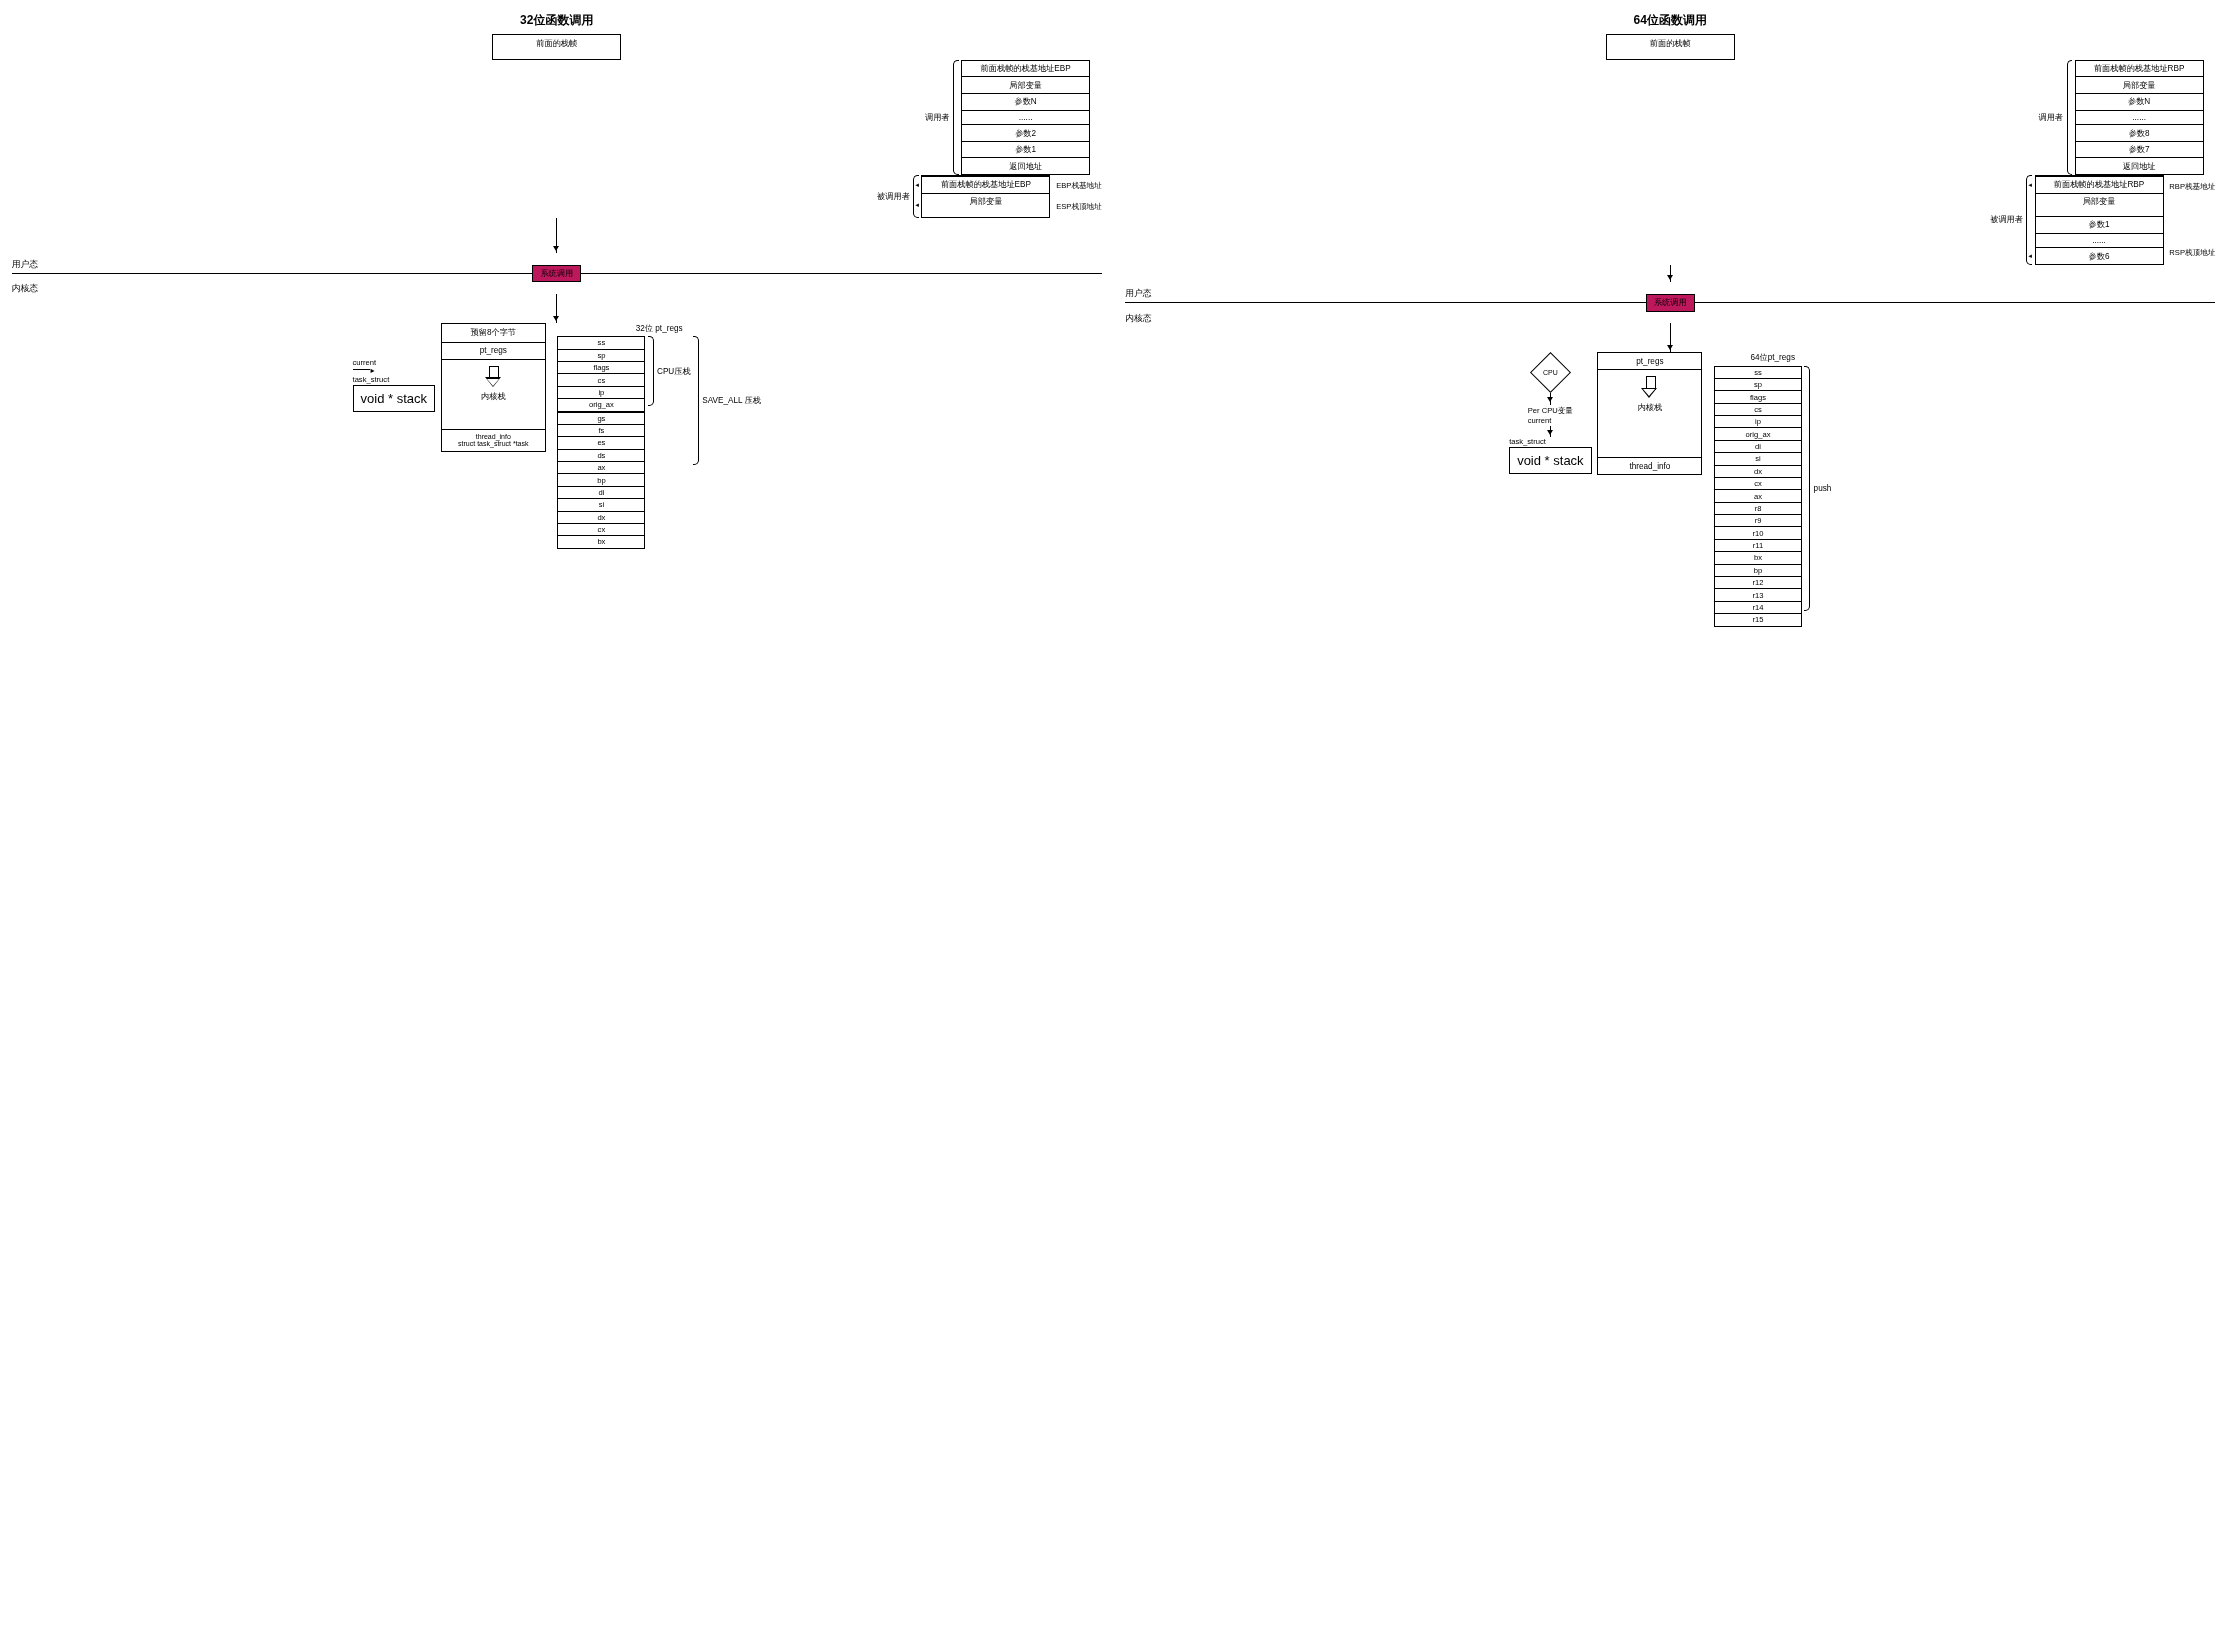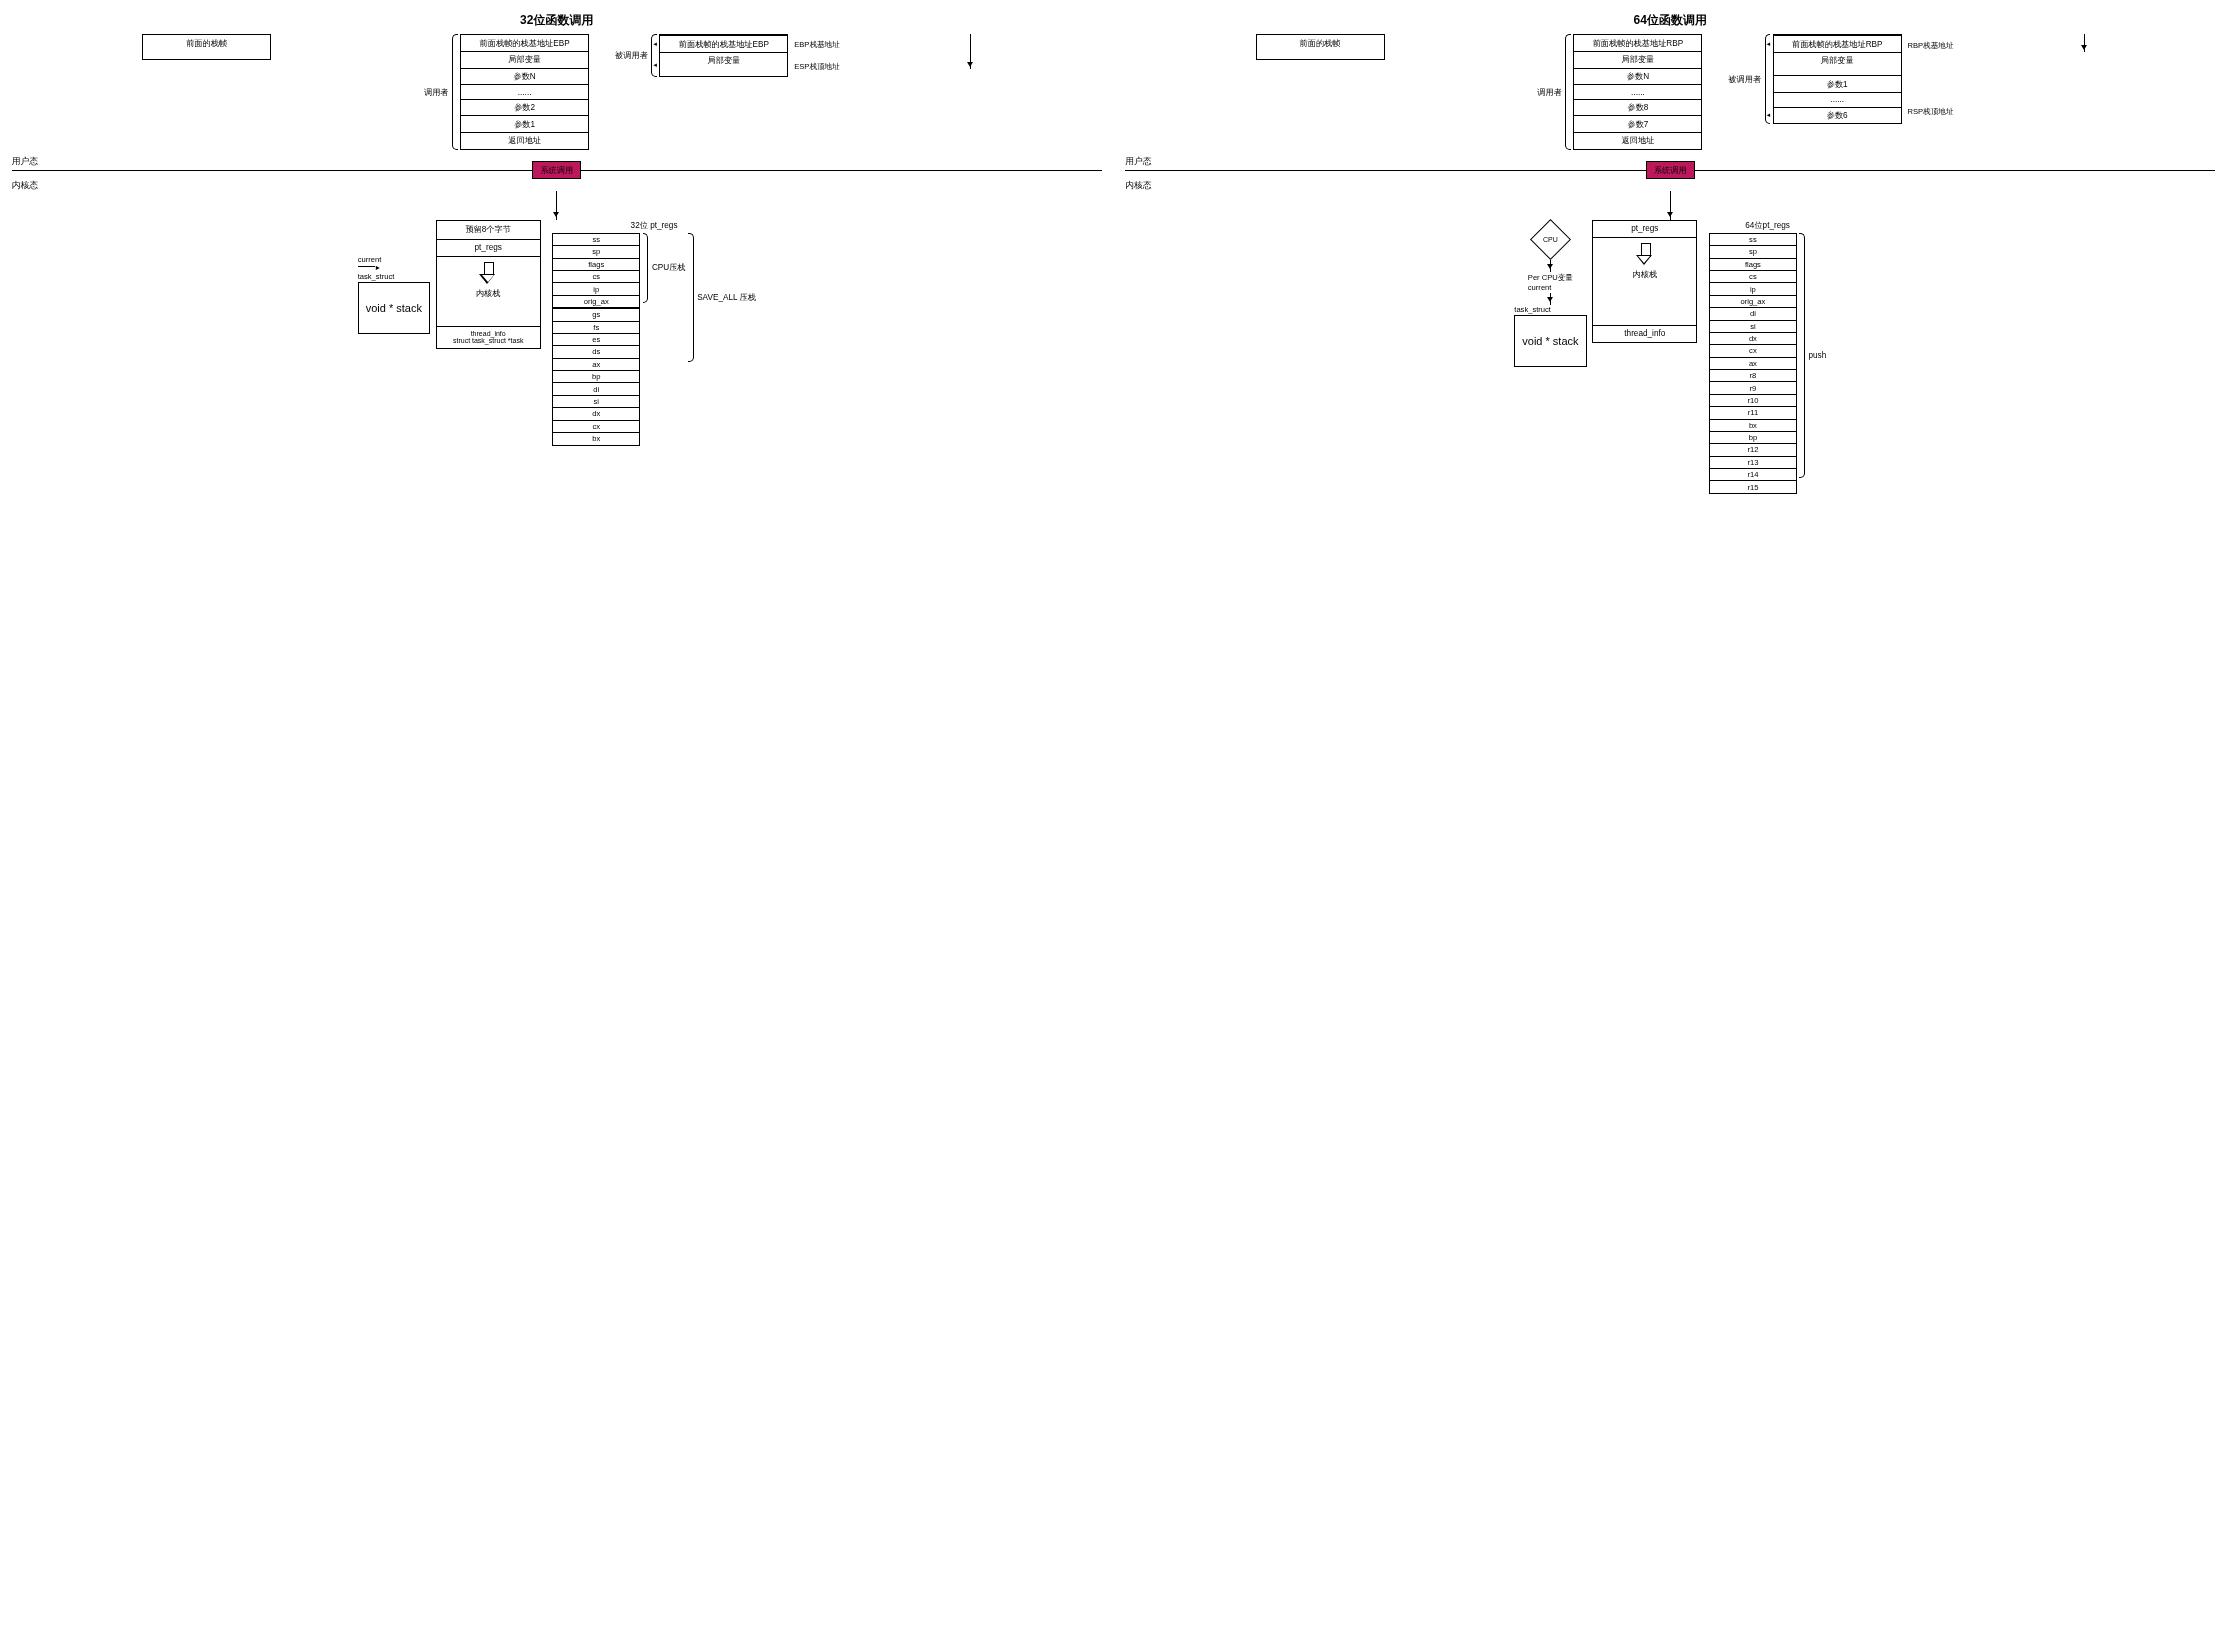--- a/index.html
+++ b/index.html
@@ -27,25 +27,25 @@
 .big-arrow::before{content:"";position:absolute;left:4.7px;top:0;width:8.2px;height:13px;border:1.2px solid #000;border-bottom:none}
 .big-arrow::after{content:"";position:absolute;left:0;top:11.7px;border:8.8px solid transparent;border-top:10.5px solid #000}
 .big-arrow .inner{position:absolute;left:2.3px;top:13px;border:6.4px solid transparent;border-top:7.6px solid #fff;z-index:1}
 .kernel-area{display:flex;align-items:flex-start;gap:5.8px;justify-content:center;position:relative}
 .kstack{border:1.2px solid #000;width:105px}
 .kcell{border-bottom:0.6px solid #000;padding:3.5px;text-align:center;background:#fff}
 .kcell:last-child{border-bottom:none}
 .ptregs{width:88px}
 .ptregs .cell{padding:1.2px 3.5px;min-height:11.7px;font-size:7.6px}
 .pt-title{text-align:center;margin-bottom:2.3px;font-size:8.2px}
-.side-box{border:1.2px solid #000;padding:19px 7px;font-size:11px}
+.side-box{border:1.2px solid #000;padding:5px 7px;font-size:13px}
 .diamond{width:29px;height:29px;border:1.2px solid #000;transform:rotate(45deg);display:flex;align-items:center;justify-content:center;margin:5.8px auto}
 .diamond span{transform:rotate(-45deg);font-size:7px}
 .ptr-label{font-size:7.6px;white-space:nowrap}
-.flex-center{display:flex;align-items:flex-start}
+.flex-center{display:flex;flex-direction:column;align-items:flex-end}
 .larrow{position:relative}
 .larrow::before{content:"◄";position:absolute;left:-8.2px;top:50%;transform:translateY(-50%);font-size:5.8px}
 </style>
 </head>
 <body>
 
 <div class="container">
 
 <div class="col">
   <div class="title">32位函数调用</div>

